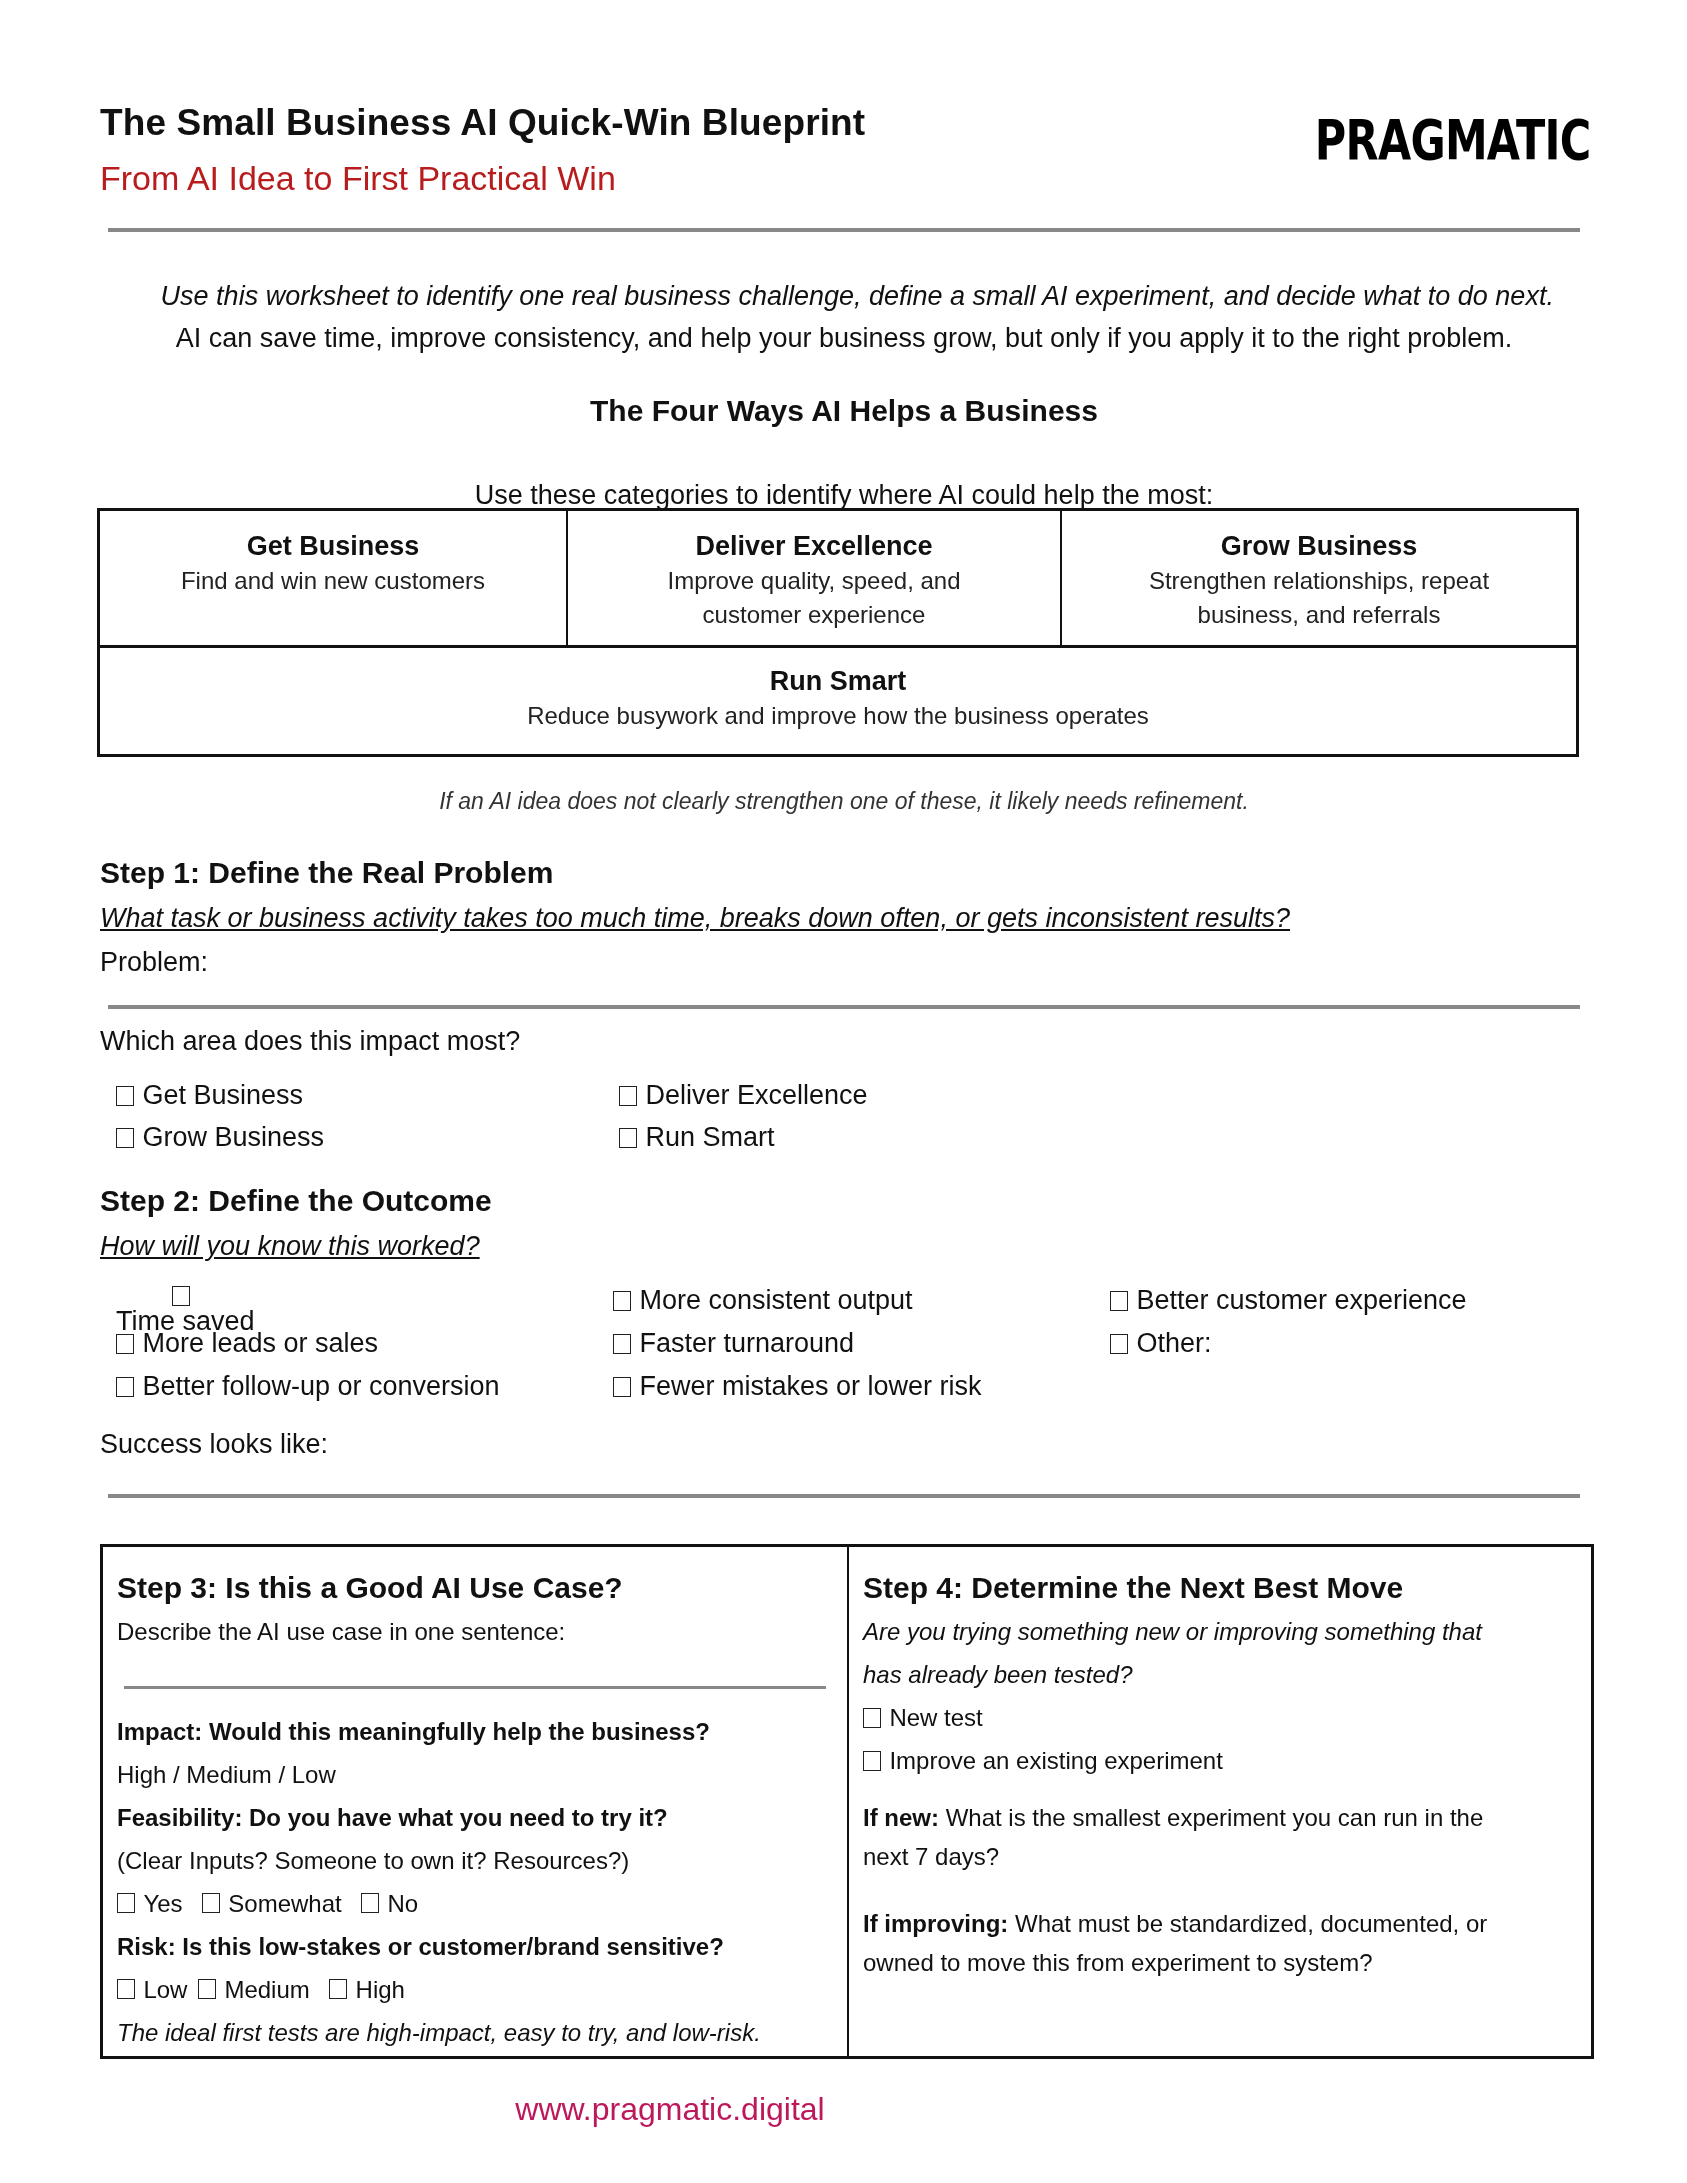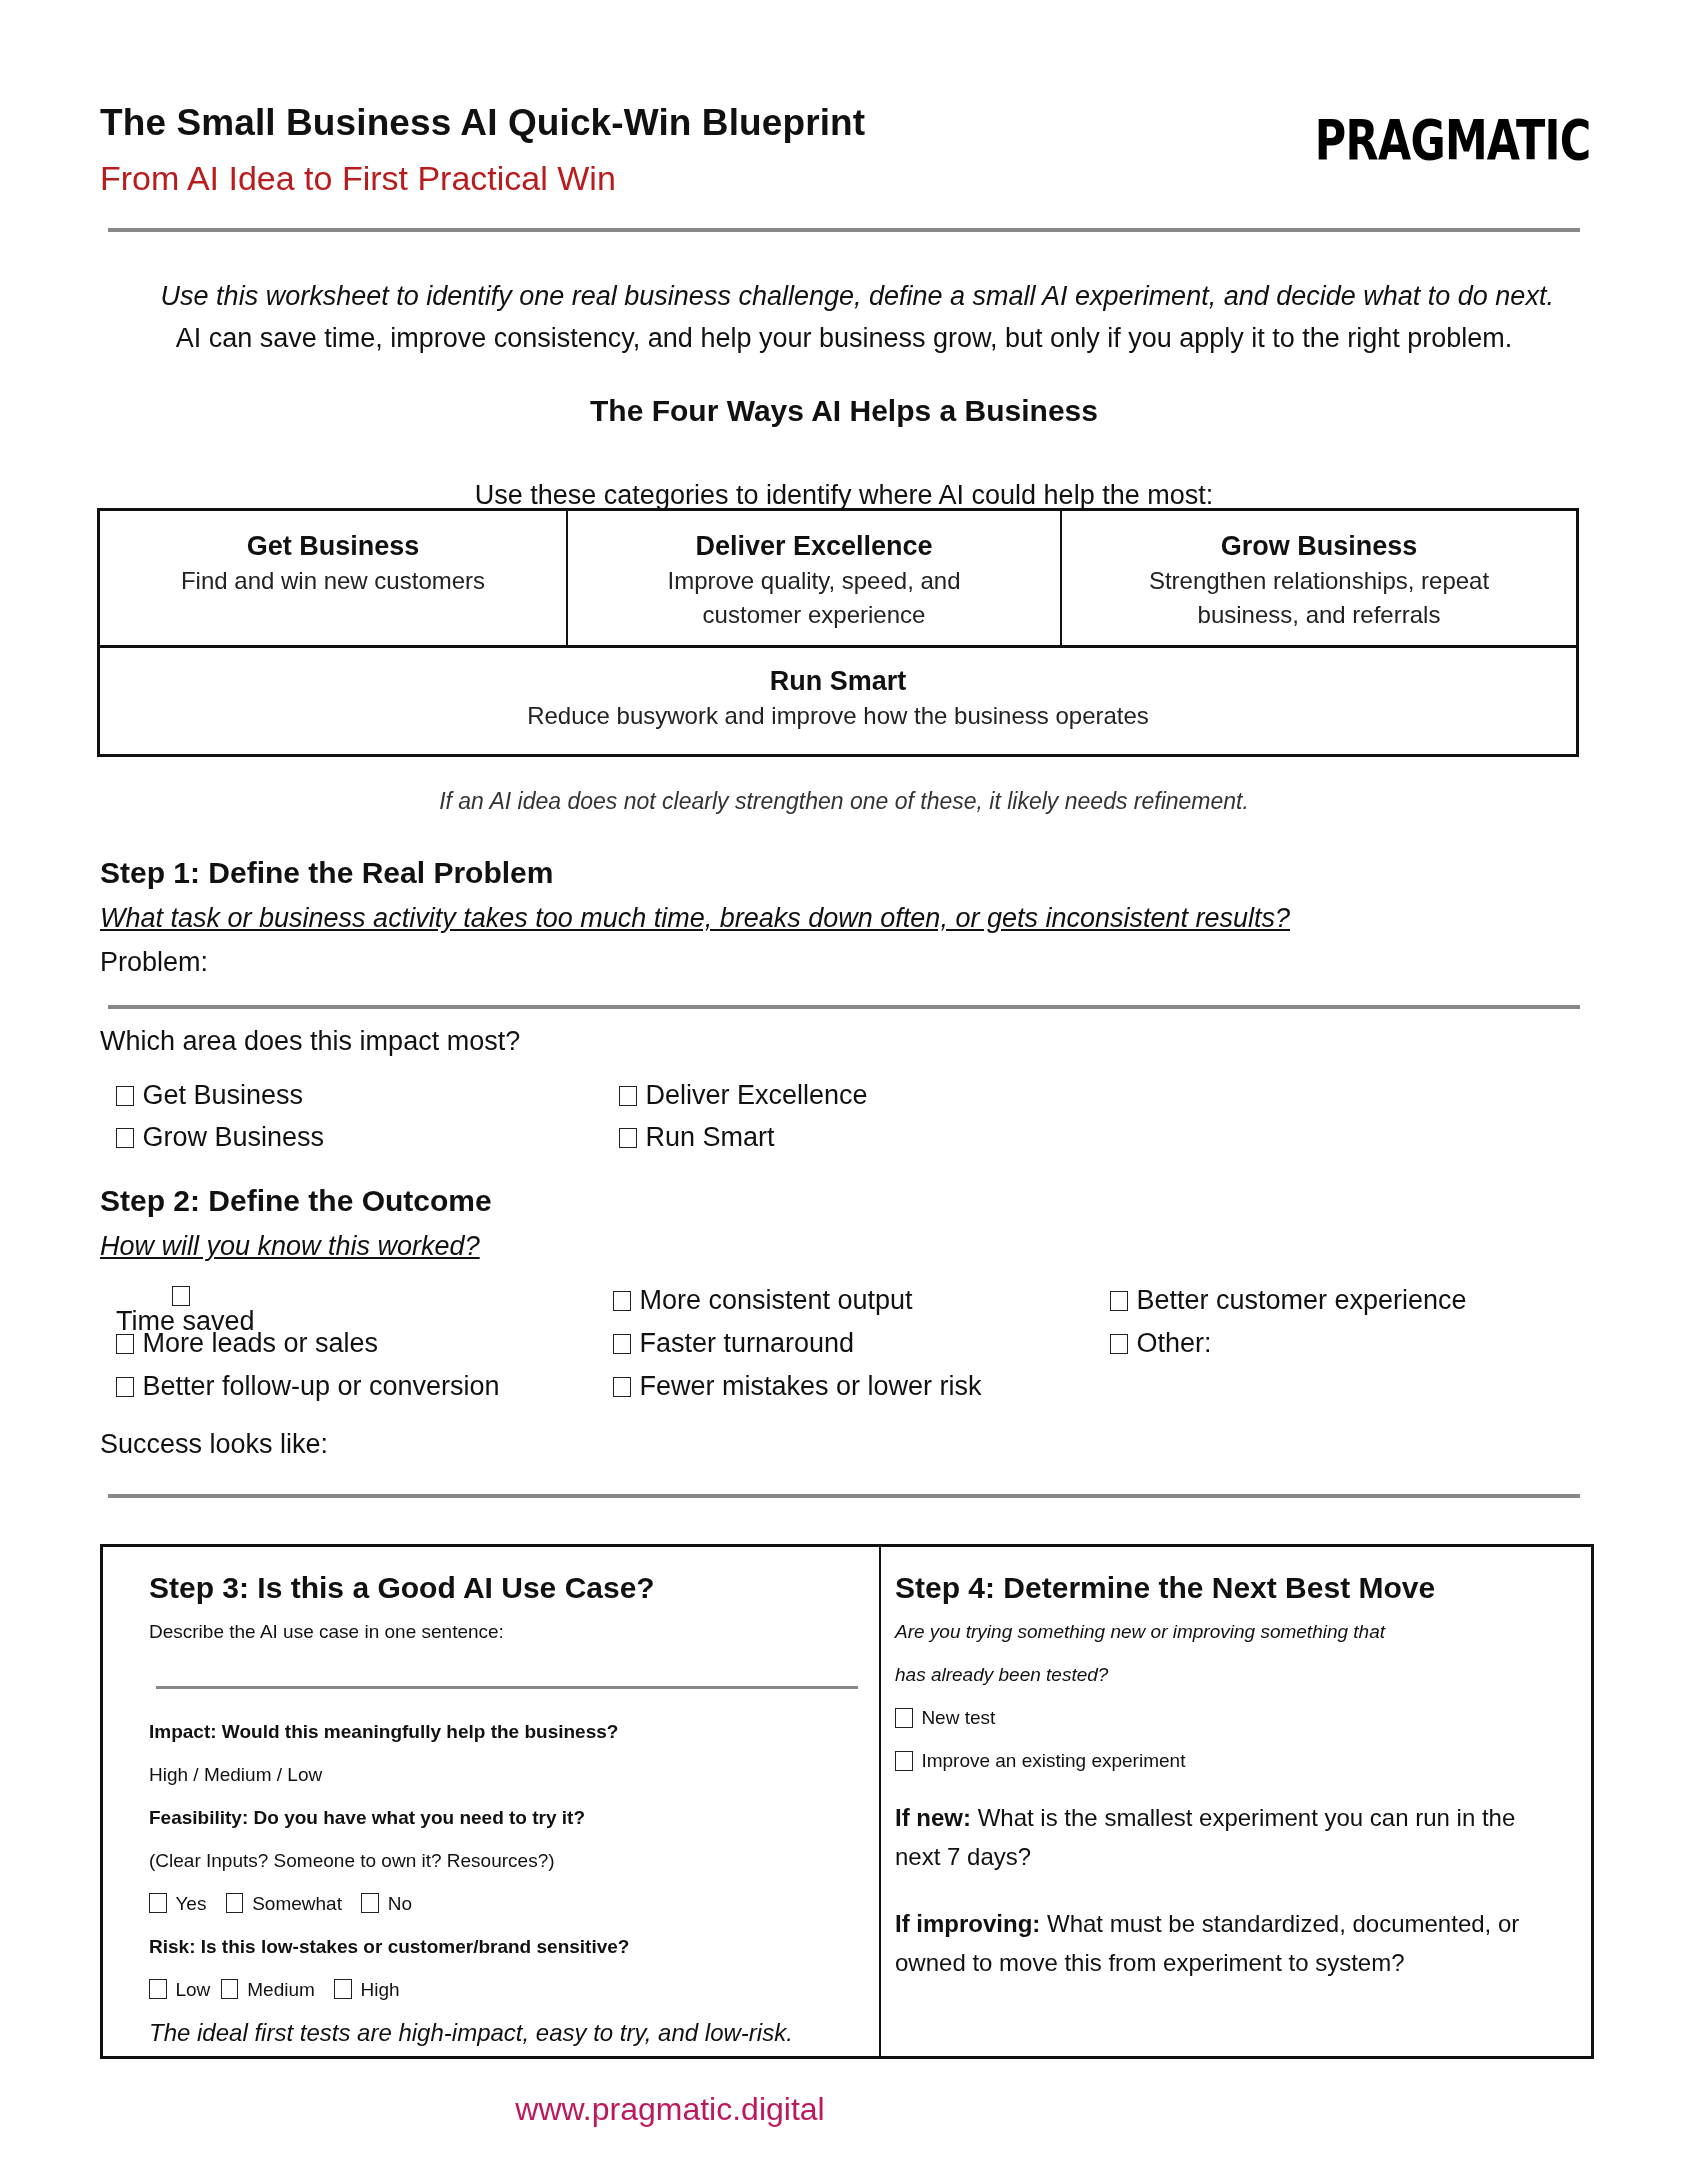--- a/index.html
+++ b/index.html
@@ -62,23 +62,23 @@
 
   #step2-title { left: 100px; top: 1184px; }
   #step2-q { left: 100px; top: 1231px; }
 
   
   #step-table {
     left: 100px; top: 1544px; width: 1494px; height: 515px;
     border: 3.5px solid #111; display: flex;
   }
   .step-col { height: 100%; padding: 19.4px 14px 0 14px; position: relative; }
-  #step3 { width: 746px; border-right: 2.6px solid #111; margin-left: 32px; }
+  #step3 { width: 746px; border-right: 2.6px solid #111; }
   #step4 { flex: 1; }
-  .s3-line { font-size: 19px; line-height: 43px; }
+  .s3-line { font-size: 24px; line-height: 43px; }
   .s3-note { font-size: 24px; font-style: italic; line-height: 43px; }
   .inline-cb { display: inline-flex; align-items: center; margin-right: 19.4px; }
   .s4-p { font-size: 24px; line-height: 39px; }
 
   #footer { left: 0; width: 1340px; top: 2091px; text-align: center; font-size: 32px; color: #be185d; }
 </style>
 </head>
 <body>
 
 <div class="abs" id="title">The Small Business AI Quick-Win Blueprint</div>

